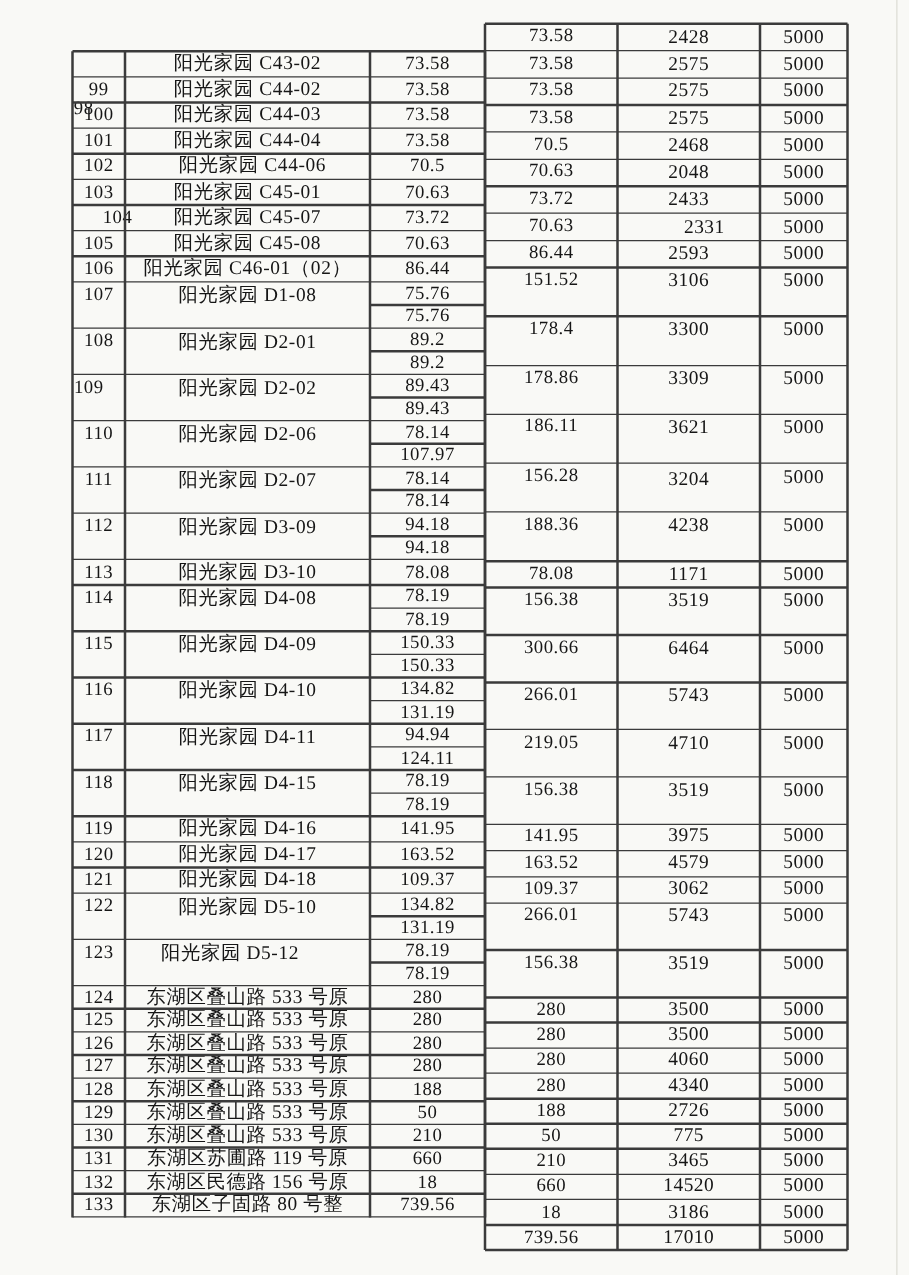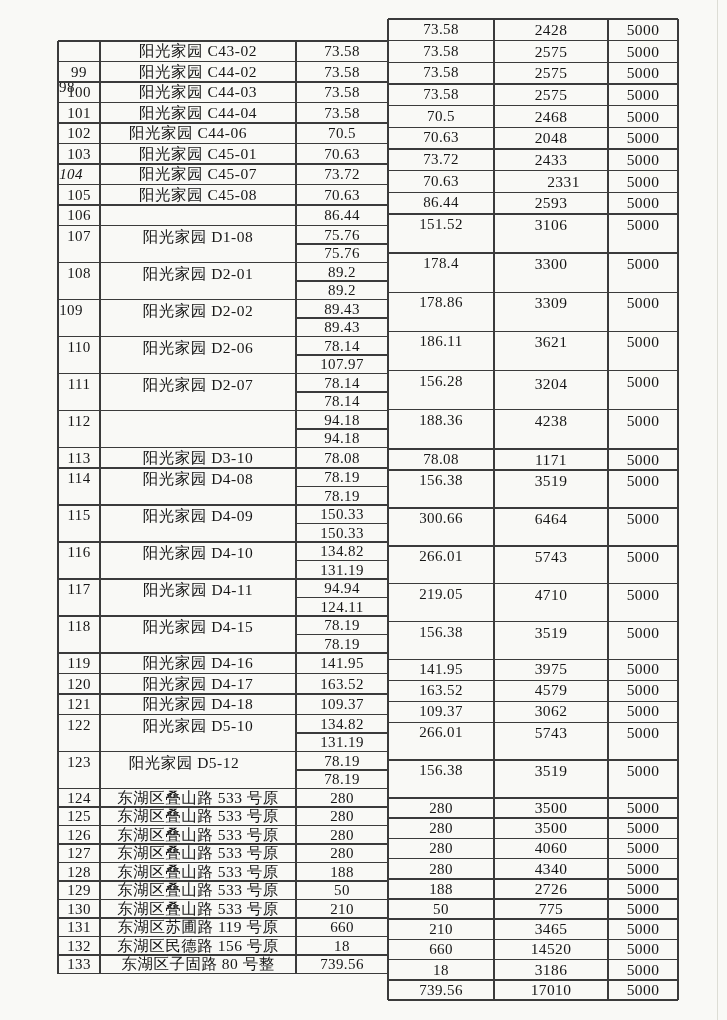--- a/index.html
+++ b/index.html
@@ -54,44 +54,45 @@
       <div class="cell" style="left: 388px; top: 62.3484px; width: 106px; height: 21.5px; line-height: 21.5px;">73.58</div>
       <div class="cell money" style="left: 494px; top: 62.3484px; width: 114px; height: 21.5px; line-height: 21.5px;">2575</div>
       <div class="cell money" style="left: 608px; top: 62.3484px; width: 70px; height: 21.5px; line-height: 21.5px;">5000</div>
       <div class="cell num" style="left: 58px; top: 102.5px; width: 42px; height: 20.5px; line-height: 20.5px;">101</div>
       <div class="cell name" style="left: 100px; top: 102.5px; width: 196px; height: 20.5px; line-height: 20.5px;">阳光家园 C44-04</div>
       <div class="cell" style="left: 296px; top: 102.5px; width: 92px; height: 20.5px; line-height: 20.5px;">73.58</div>
       <div class="cell" style="left: 388px; top: 84.0227px; width: 106px; height: 21.5px; line-height: 21.5px;">73.58</div>
       <div class="cell money" style="left: 494px; top: 84.0227px; width: 114px; height: 21.5px; line-height: 21.5px;">2575</div>
       <div class="cell money" style="left: 608px; top: 84.0227px; width: 70px; height: 21.5px; line-height: 21.5px;">5000</div>
       <div class="cell num" style="left: 58px; top: 123px; width: 42px; height: 20.5px; line-height: 20.5px;">102</div>
-      <div class="cell name" style="left: 90px; top: 123px; width: 196px; height: 20.5px; line-height: 20.5px;">阳光家园 C44-06</div>
+      <div class="cell name" style="left: 104px; top: 123px; width: 196px; height: 20.5px; line-height: 20.5px;">阳光家园 C44-06</div>
       <div class="cell" style="left: 296px; top: 123px; width: 92px; height: 20.5px; line-height: 20.5px;">70.5</div>
       <div class="cell" style="left: 388px; top: 105.697px; width: 106px; height: 21.5px; line-height: 21.5px;">70.5</div>
       <div class="cell money" style="left: 494px; top: 105.697px; width: 114px; height: 21.5px; line-height: 21.5px;">2468</div>
       <div class="cell money" style="left: 608px; top: 105.697px; width: 70px; height: 21.5px; line-height: 21.5px;">5000</div>
       <div class="cell num" style="left: 58px; top: 143.5px; width: 42px; height: 20.5px; line-height: 20.5px;">103</div>
       <div class="cell name" style="left: 100px; top: 143.5px; width: 196px; height: 20.5px; line-height: 20.5px;">阳光家园 C45-01</div>
       <div class="cell" style="left: 296px; top: 143.5px; width: 92px; height: 20.5px; line-height: 20.5px;">70.63</div>
       <div class="cell" style="left: 388px; top: 127.371px; width: 106px; height: 21.5px; line-height: 21.5px;">70.63</div>
       <div class="cell money" style="left: 494px; top: 127.371px; width: 114px; height: 21.5px; line-height: 21.5px;">2048</div>
       <div class="cell money" style="left: 608px; top: 127.371px; width: 70px; height: 21.5px; line-height: 21.5px;">5000</div>
-      <div class="cell num" style="left: 50px; top: 164px; width: 42px; height: 20.5px; line-height: 20.5px; font-style: italic;">104</div>
+      <div class="cell num" style="left: 73px; top: 164px; width: 42px; height: 20.5px; line-height: 20.5px;">104</div>
       <div class="cell name" style="left: 100px; top: 164px; width: 196px; height: 20.5px; line-height: 20.5px;">阳光家园 C45-07</div>
       <div class="cell" style="left: 296px; top: 164px; width: 92px; height: 20.5px; line-height: 20.5px;">73.72</div>
       <div class="cell" style="left: 388px; top: 149.045px; width: 106px; height: 21.5px; line-height: 21.5px;">73.72</div>
       <div class="cell money" style="left: 494px; top: 149.045px; width: 114px; height: 21.5px; line-height: 21.5px;">2433</div>
       <div class="cell money" style="left: 608px; top: 149.045px; width: 70px; height: 21.5px; line-height: 21.5px;">5000</div>
       <div class="cell num" style="left: 58px; top: 184.5px; width: 42px; height: 20.5px; line-height: 20.5px; text-align: center;">105</div>
       <div class="cell name" style="left: 100px; top: 184.5px; width: 196px; height: 20.5px; line-height: 20.5px;">阳光家园 C45-08</div>
       <div class="cell" style="left: 296px; top: 184.5px; width: 92px; height: 20.5px; line-height: 20.5px;">70.63</div>
       <div class="cell" style="left: 388px; top: 170.72px; width: 106px; height: 21.5px; line-height: 21.5px;">70.63</div>
       <div class="cell money" style="left: 482px; top: 170.72px; width: 99px; height: 21.5px; line-height: 21.5px; padding-left: 32px;">2331</div>
       <div class="cell money" style="left: 608px; top: 170.72px; width: 70px; height: 21.5px; line-height: 21.5px;">5000</div>
       <div class="cell num" style="left: 58px; top: 205px; width: 42px; height: 20.5px; line-height: 20.5px;">106</div>
+      <div class="cell name" style="left: 100px; top: 205px; width: 196px; height: 20.5px; line-height: 20.5px;">阳光家园 C46-01（02）</div>
       <div class="cell" style="left: 296px; top: 205px; width: 92px; height: 20.5px; line-height: 20.5px;">86.44</div>
       <div class="cell" style="left: 388px; top: 192.394px; width: 106px; height: 21.5px; line-height: 21.5px;">86.44</div>
       <div class="cell money" style="left: 494px; top: 192.394px; width: 114px; height: 21.5px; line-height: 21.5px;">2593</div>
       <div class="cell money" style="left: 608px; top: 192.394px; width: 70px; height: 21.5px; line-height: 21.5px;">5000</div>
       <div class="cell num" style="left: 58px; top: 225.5px; width: 42px; height: 21px; line-height: 21px;">107</div>
       <div class="cell name" style="left: 100px; top: 225.5px; width: 196px; height: 21px; line-height: 21px;">阳光家园 D1-08</div>
       <div class="cell" style="left: 296px; top: 225.5px; width: 92px; height: 18.5px; line-height: 18.5px;">75.76</div>
       <div class="cell" style="left: 296px; top: 244px; width: 92px; height: 18.5px; line-height: 18.5px;">75.76</div>
       <div class="hline" style="left: 296px; top: 243.25px; width: 92px; height: 1.5px;"></div>
       <div class="cell" style="left: 388px; top: 214.068px; width: 106px; height: 21.5px; line-height: 21.5px;">151.52</div>
@@ -123,20 +124,21 @@
       <div class="cell money" style="left: 608px; top: 331.426px; width: 70px; height: 21.5px; line-height: 21.5px;">5000</div>
       <div class="cell num" style="left: 58px; top: 373.5px; width: 42px; height: 21px; line-height: 21px;">111</div>
       <div class="cell name" style="left: 100px; top: 373.5px; width: 196px; height: 21px; line-height: 21px;">阳光家园 D2-07</div>
       <div class="cell" style="left: 296px; top: 373.5px; width: 92px; height: 18.5px; line-height: 18.5px;">78.14</div>
       <div class="cell" style="left: 296px; top: 392px; width: 92px; height: 18.5px; line-height: 18.5px;">78.14</div>
       <div class="hline" style="left: 296px; top: 391.25px; width: 92px; height: 1.5px;"></div>
       <div class="cell" style="left: 388px; top: 370.545px; width: 106px; height: 21.5px; line-height: 21.5px;">156.28</div>
       <div class="cell money" style="left: 494px; top: 373px; width: 114px; height: 21.5px; line-height: 21.5px;">3204</div>
       <div class="cell money" style="left: 608px; top: 370.545px; width: 70px; height: 21.5px; line-height: 21.5px;">5000</div>
       <div class="cell num" style="left: 58px; top: 410.5px; width: 42px; height: 21px; line-height: 21px;">112</div>
+      <div class="cell name" style="left: 100px; top: 410.5px; width: 196px; height: 21px; line-height: 21px;">阳光家园 D3-09</div>
       <div class="cell" style="left: 296px; top: 410.5px; width: 92px; height: 18.5px; line-height: 18.5px;">94.18</div>
       <div class="cell" style="left: 296px; top: 429px; width: 92px; height: 18.5px; line-height: 18.5px;">94.18</div>
       <div class="hline" style="left: 296px; top: 428.25px; width: 92px; height: 1.5px;"></div>
       <div class="cell" style="left: 388px; top: 409.665px; width: 106px; height: 21.5px; line-height: 21.5px;">188.36</div>
       <div class="cell money" style="left: 494px; top: 409.665px; width: 114px; height: 21.5px; line-height: 21.5px;">4238</div>
       <div class="cell money" style="left: 608px; top: 409.665px; width: 70px; height: 21.5px; line-height: 21.5px;">5000</div>
       <div class="cell num" style="left: 58px; top: 447.5px; width: 42px; height: 20.5px; line-height: 20.5px;">113</div>
       <div class="cell name" style="left: 100px; top: 447.5px; width: 196px; height: 20.5px; line-height: 20.5px;">阳光家园 D3-10</div>
       <div class="cell" style="left: 296px; top: 447.5px; width: 92px; height: 20.5px; line-height: 20.5px;">78.08</div>
       <div class="cell" style="left: 388px; top: 448.784px; width: 106px; height: 21.3986px; line-height: 21.3986px;">78.08</div>

